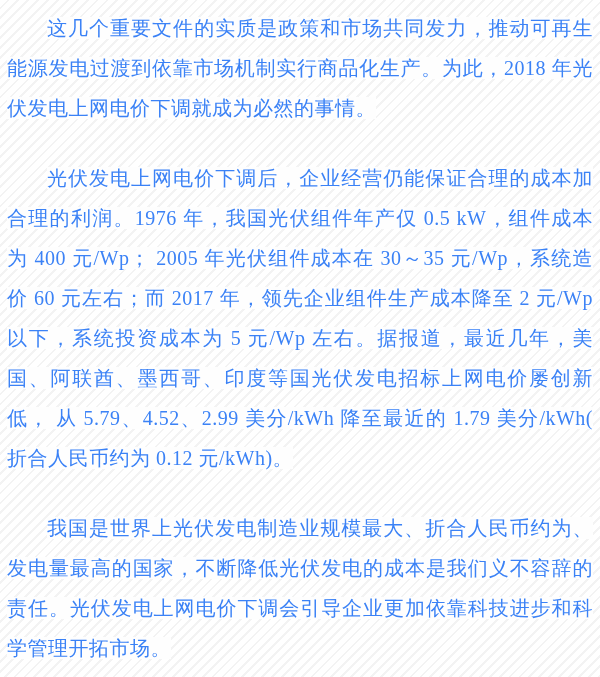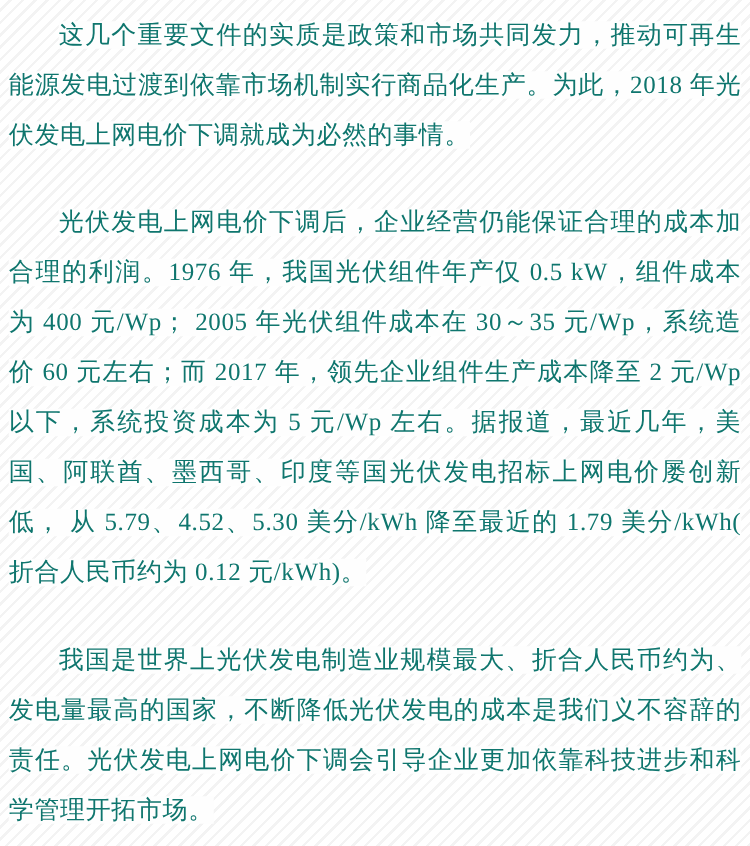--- a/index.html
+++ b/index.html
@@ -25,30 +25,30 @@
     width: 600px;
     height: 677px;
     padding: 8px 7px 0 7px;
   }
   p.para {
     margin: 0 0 30px 0;
     font-size: 20px;
     line-height: 40px;
     text-indent: 2em;
     text-align: justify;
-    color: #0f766e;
+    color: #3b82f6;
     letter-spacing: 0.5px;
   }
   
   p.para .linebg {
     background-color: #fefefe;
   }
 </style>
 </head>
 <body>
 
 <div class="page">
   <p class="para"><span class="linebg">这几个重要文件的实质是政策和市场共同发力，推动可再生能源发电过渡到依靠市场机制实行商品化生产。为此，2018 年光伏发电上网电价下调就成为必然的事情。</span></p>
 
-  <p class="para"><span class="linebg">光伏发电上网电价下调后，企业经营仍能保证合理的成本加合理的利润。1976 年，我国光伏组件年产仅 0.5 kW，组件成本为 400 元/Wp； 2005 年光伏组件成本在 30～35 元/Wp，系统造价 60 元左右；而 2017 年，领先企业组件生产成本降至 2 元/Wp 以下，系统投资成本为 5 元/Wp 左右。据报道，最近几年，美国、阿联酋、墨西哥、印度等国光伏发电招标上网电价屡创新低， 从 5.79、4.52、5.30 美分/kWh 降至最近的 1.79 美分/kWh( 折合人民币约为 0.12 元/kWh)。</span></p>
+  <p class="para"><span class="linebg">光伏发电上网电价下调后，企业经营仍能保证合理的成本加合理的利润。1976 年，我国光伏组件年产仅 0.5 kW，组件成本为 400 元/Wp； 2005 年光伏组件成本在 30～35 元/Wp，系统造价 60 元左右；而 2017 年，领先企业组件生产成本降至 2 元/Wp 以下，系统投资成本为 5 元/Wp 左右。据报道，最近几年，美国、阿联酋、墨西哥、印度等国光伏发电招标上网电价屡创新低， 从 5.79、4.52、2.99 美分/kWh 降至最近的 1.79 美分/kWh( 折合人民币约为 0.12 元/kWh)。</span></p>
 
   <p class="para"><span class="linebg">我国是世界上光伏发电制造业规模最大、折合人民币约为、发电量最高的国家，不断降低光伏发电的成本是我们义不容辞的责任。光伏发电上网电价下调会引导企业更加依靠科技进步和科学管理开拓市场。</span></p>
 </div>
 
 </body></html>

